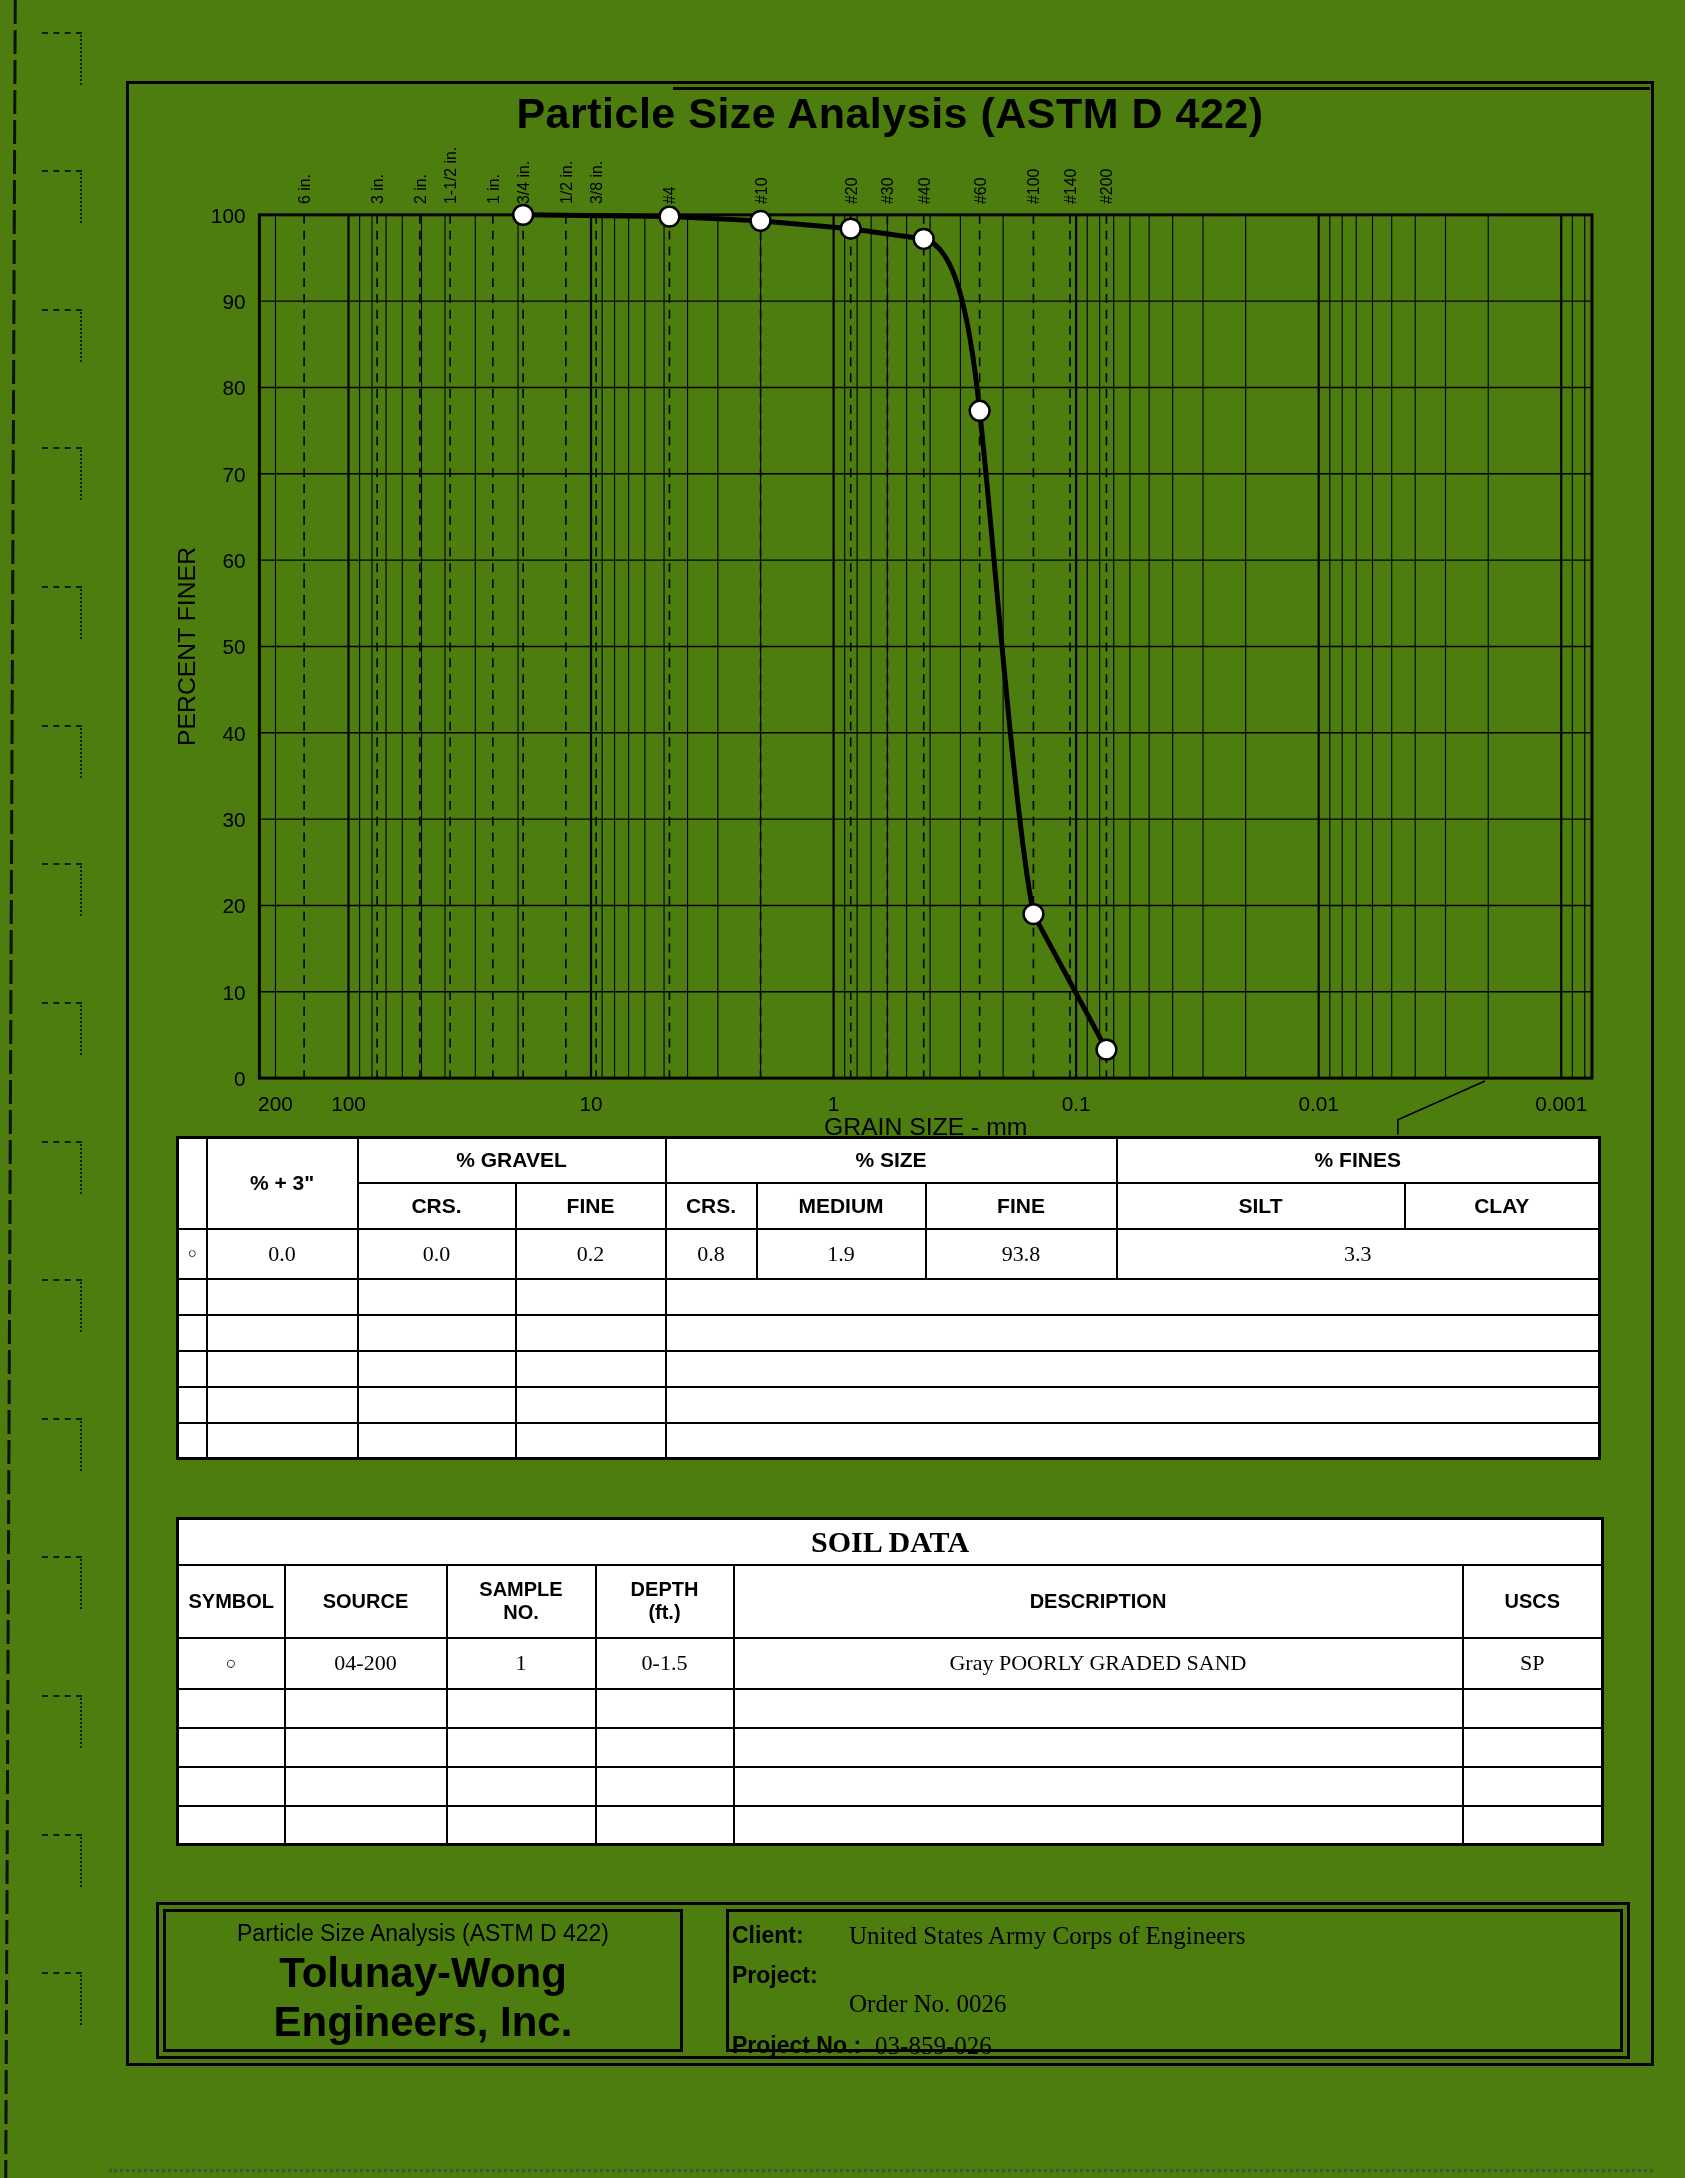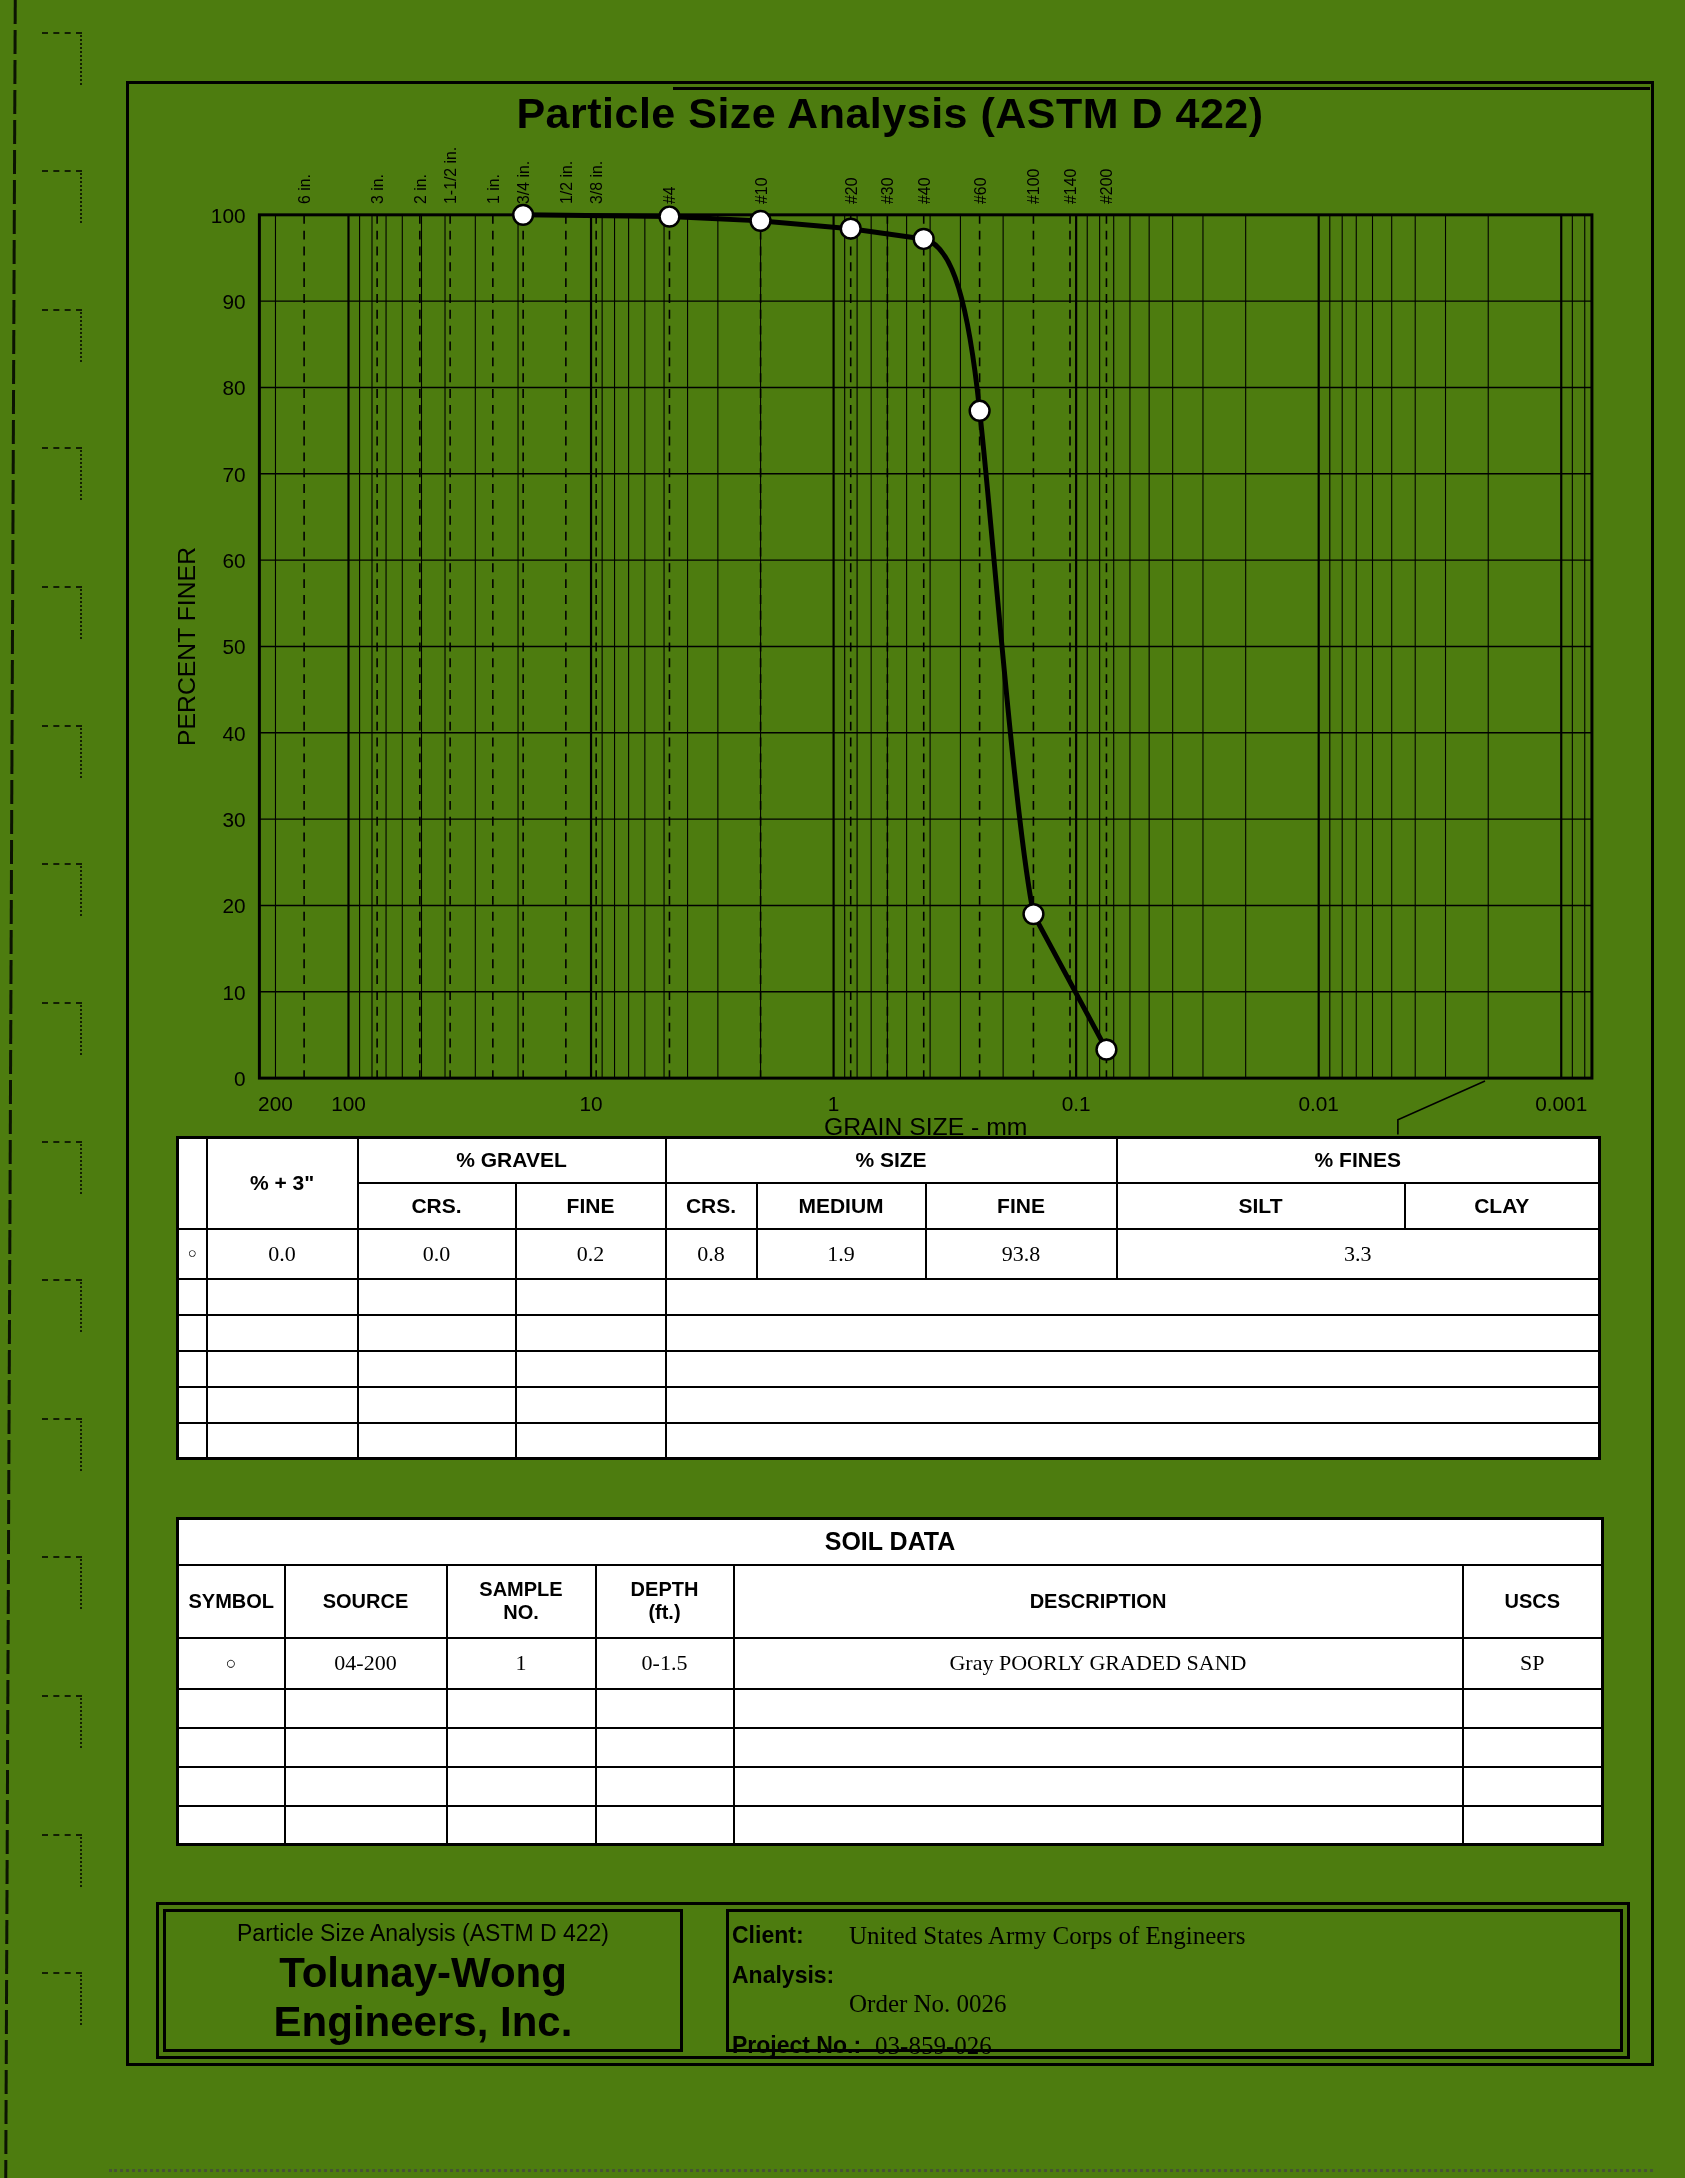--- a/index.html
+++ b/index.html
@@ -20,21 +20,21 @@
   #gradTable{left:176px;top:1136px;width:1424px;border:3px solid #000;}
   #soilTable{left:176px;top:1517px;width:1424px;border:3px solid #000;}
   #gradTable td,#gradTable th,#soilTable td,#soilTable th{
       border:2px solid #000;padding:0;text-align:center;vertical-align:middle;overflow:hidden;}
   .h{font-family:"Liberation Sans",sans-serif;font-weight:bold;font-size:21px;}
   .h2{font-family:"Liberation Sans",sans-serif;font-weight:bold;font-size:20px;line-height:1.15;}
   .v{font-family:"Liberation Serif",serif;font-size:22px;font-weight:normal;}
   .sym1{font-family:"Liberation Serif",serif;font-size:15px;}
   .sym2{font-family:"Liberation Serif",serif;font-size:18px;}
   tr.subhead td, tr.subhead th{border-bottom:3px solid #000;}
-  tr.titlerow td{border-bottom:3px solid #000;font-size:25px;font-weight:bold;}
+  tr.titlerow td{border-bottom:3px solid #000;font-size:30px;font-weight:bold;font-family:Liberation Serif, serif;}
   tr.soilhead th{border-bottom:3px solid #000;}
 
   
   #footerBox{position:absolute;left:156px;top:1902px;width:1474px;height:157px;
              border:3px solid #000;box-sizing:border-box;}
   #footerLeft{position:absolute;left:4px;top:4px;bottom:4px;width:520px;
               border:3px solid #000;box-sizing:border-box;text-align:center;}
   #footerRight{position:absolute;left:567px;top:4px;right:4px;bottom:4px;
                border:3px solid #000;box-sizing:border-box;}
   .f-small{font-size:23px;margin-top:8px;}
@@ -360,21 +360,21 @@
       <div class="f-small">Particle Size Analysis (ASTM D 422)</div>
       <div class="f-co">Tolunay-Wong</div>
       <div class="f-co">Engineers, Inc.</div>
     </div>
     <div id="footerRight">
       <div class="f-row f-client">
         <span class="f-label" style="min-width:103px">Client:</span>
         <span class="f-val">United States Army Corps of Engineers</span>
       </div>
       <div class="f-row f-project">
-        <span class="f-label" style="min-width:103px">Analysis:</span>
+        <span class="f-label" style="min-width:103px">Project:</span>
         <span class="f-val">
           <br>
           <span>Order No. 0026</span>
         </span>
       </div>
       <div class="f-row f-projno">
         <span class="f-label">Project No.:</span>
         <span class="f-val">03-859-026</span>
       </div>
     </div>

